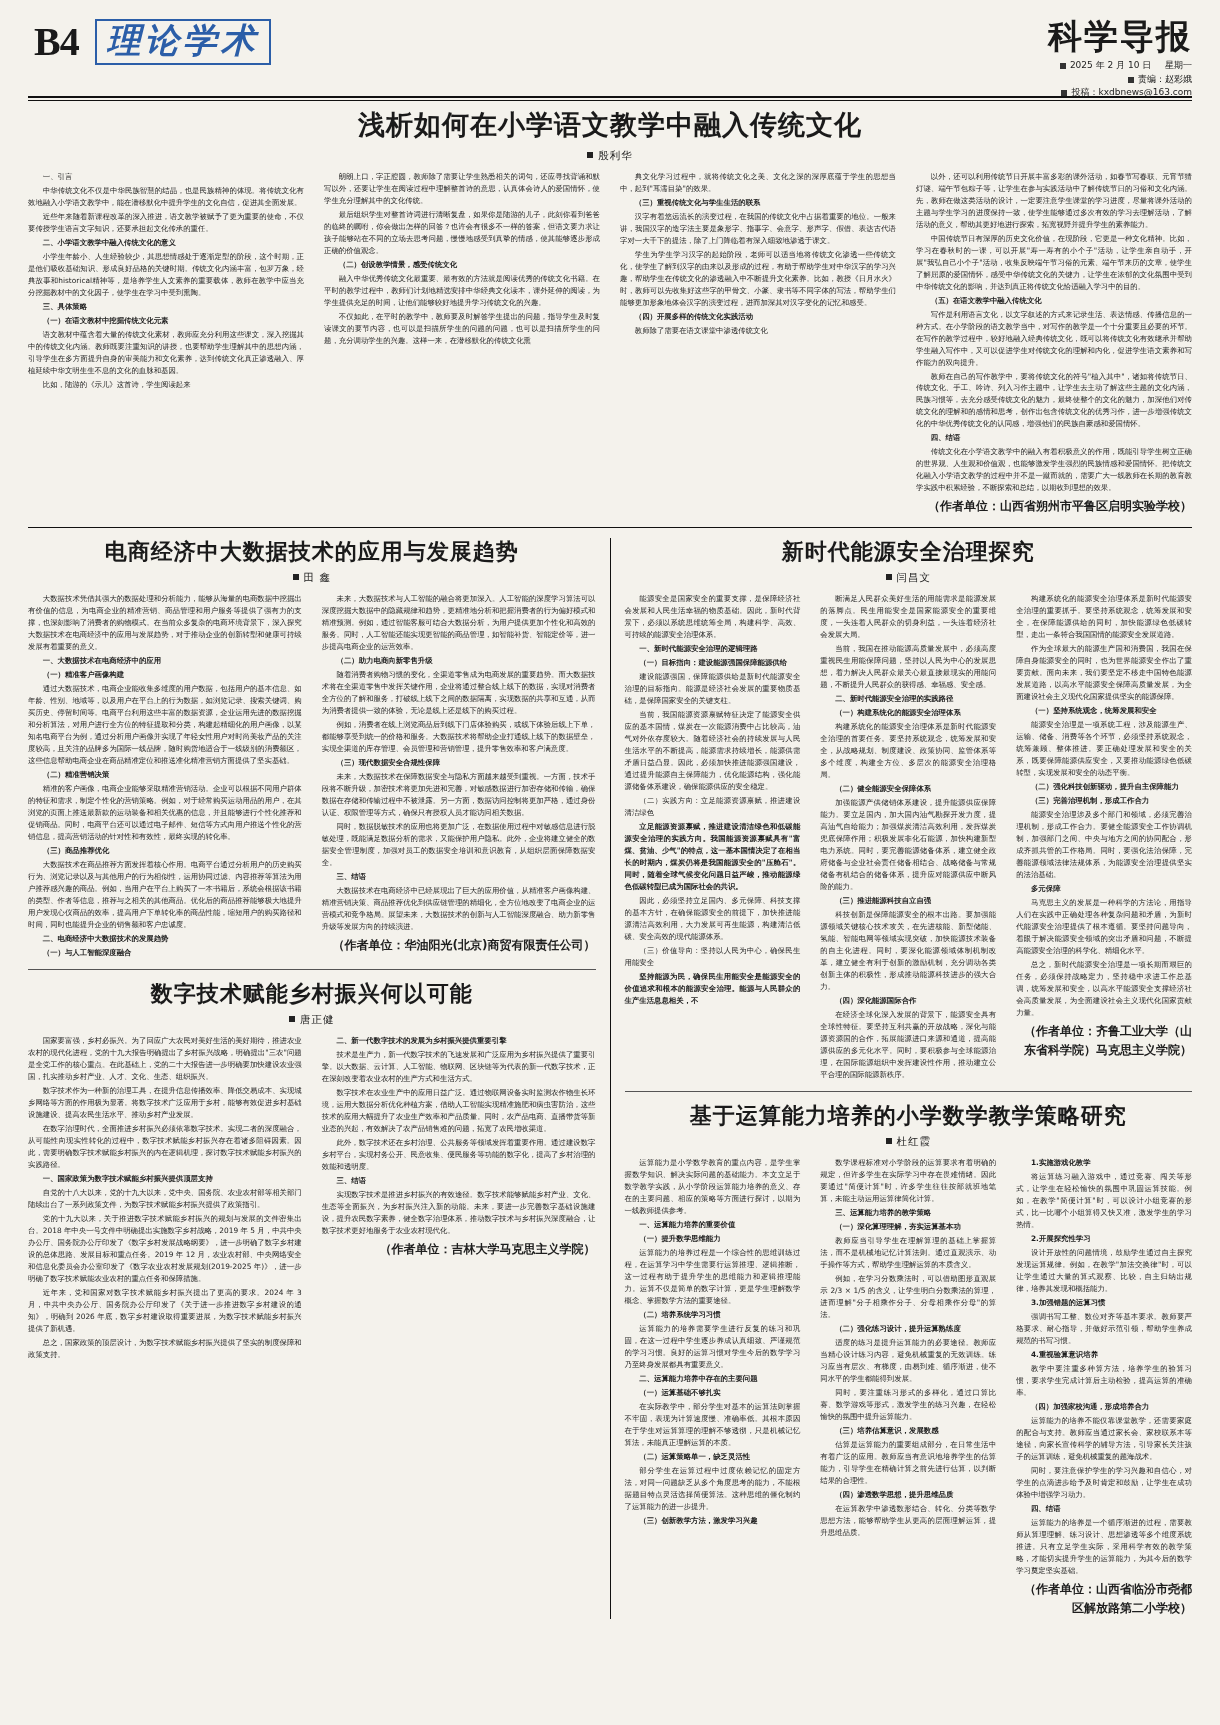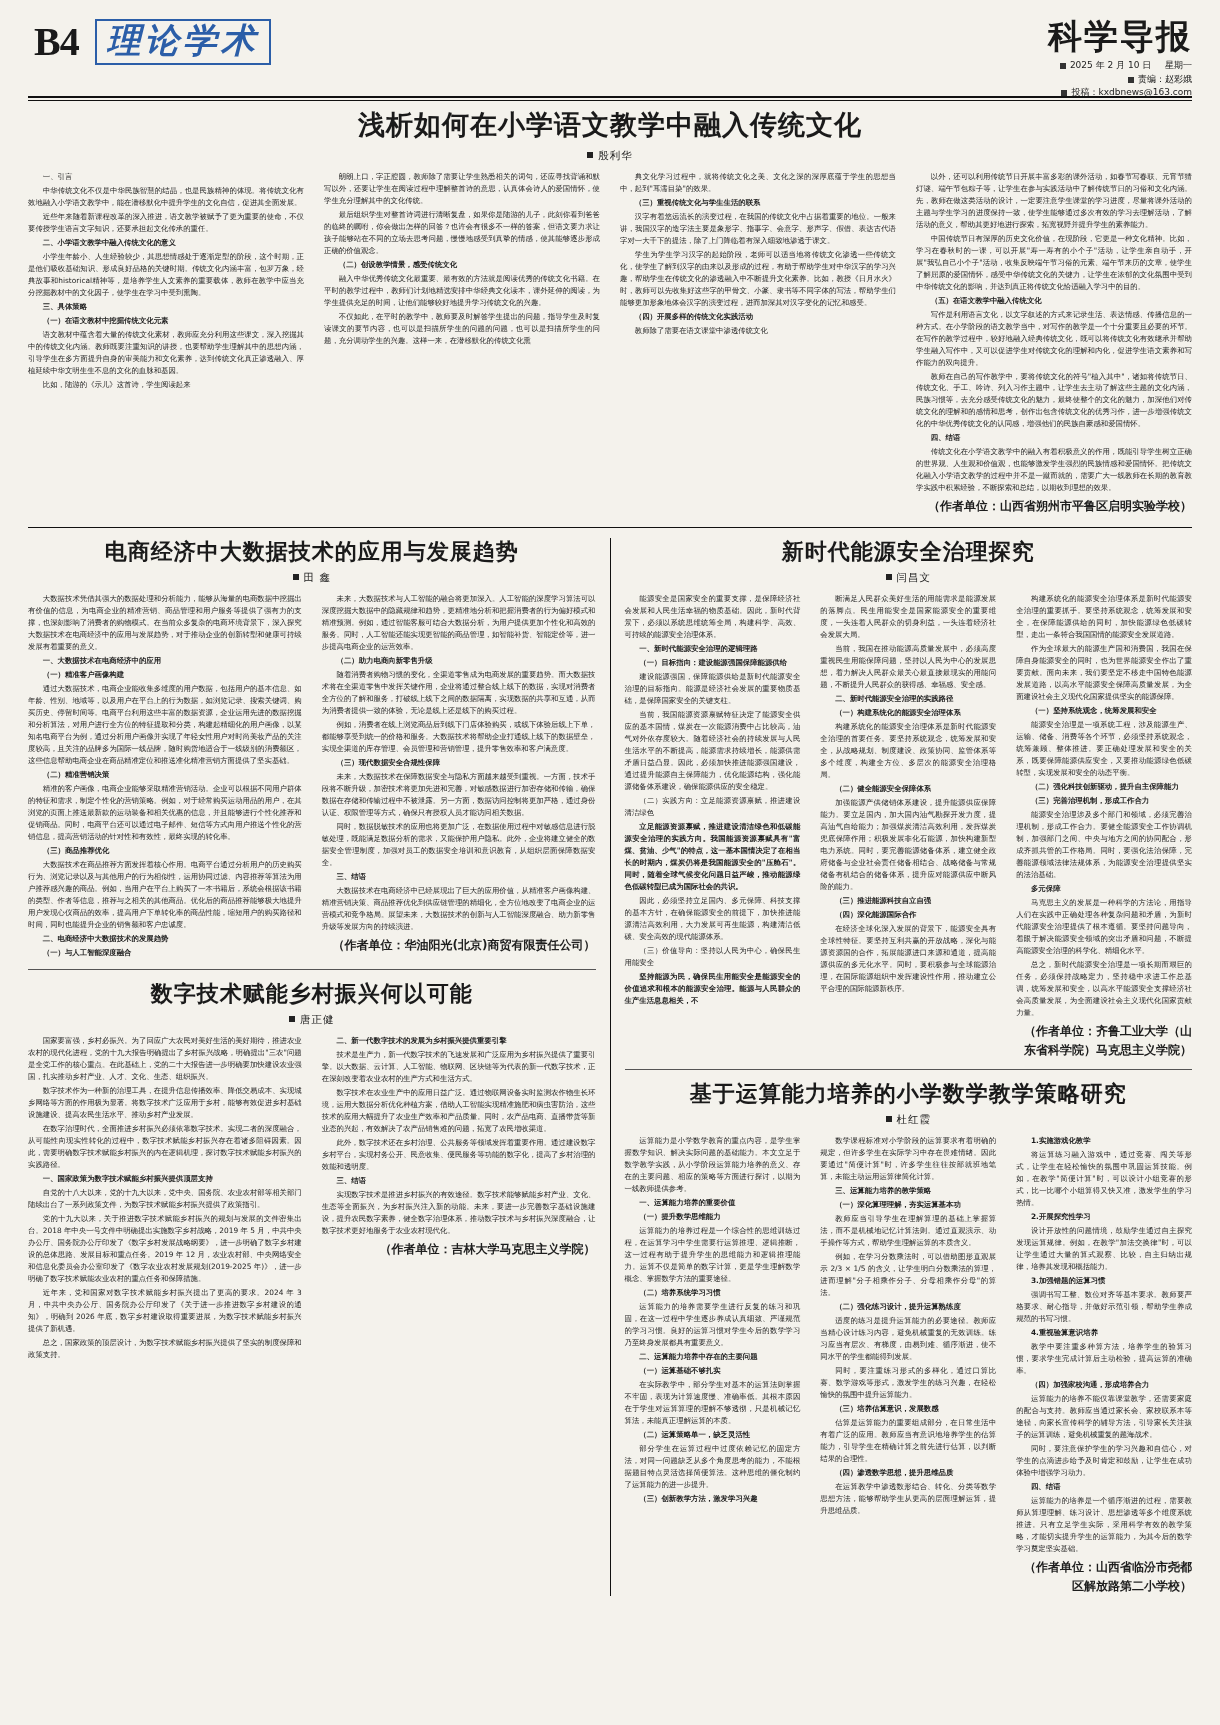--- a/index.html
+++ b/index.html
@@ -214,20 +214,21 @@
           </div>
           <div class="col">
             <p>断满足人民群众美好生活的用能需求是能源发展的落脚点。民生用能安全是国家能源安全的重要维度，一头连着人民群众的切身利益，一头连着经济社会发展大局。</p>
             <p>当前，我国在推动能源高质量发展中，必须高度重视民生用能保障问题，坚持以人民为中心的发展思想，着力解决人民群众最关心最直接最现实的用能问题，不断提升人民群众的获得感、幸福感、安全感。</p>
             <p class="h">二、新时代能源安全治理的实践路径</p>
             <p class="h">（一）构建系统化的能源安全治理体系</p>
             <p>构建系统化的能源安全治理体系是新时代能源安全治理的首要任务。要坚持系统观念，统筹发展和安全，从战略规划、制度建设、政策协同、监管体系等多个维度，构建全方位、多层次的能源安全治理格局。</p>
             <p class="h">（二）健全能源安全保障体系</p>
             <p>加强能源产供储销体系建设，提升能源供应保障能力。要立足国内，加大国内油气勘探开发力度，提高油气自给能力；加强煤炭清洁高效利用，发挥煤炭兜底保障作用；积极发展非化石能源，加快构建新型电力系统。同时，要完善能源储备体系，建立健全政府储备与企业社会责任储备相结合、战略储备与常规储备有机结合的储备体系，提升应对能源供应中断风险的能力。</p>
             <p class="h">（三）推进能源科技自立自强</p>
+            <p>科技创新是保障能源安全的根本出路。要加强能源领域关键核心技术攻关，在先进核能、新型储能、氢能、智能电网等领域实现突破，加快能源技术装备的自主化进程。同时，要深化能源领域体制机制改革，建立健全有利于创新的激励机制，充分调动各类创新主体的积极性，形成推动能源科技进步的强大合力。</p>
             <p class="h">（四）深化能源国际合作</p>
             <p>在经济全球化深入发展的背景下，能源安全具有全球性特征。要坚持互利共赢的开放战略，深化与能源资源国的合作，拓展能源进口来源和通道，提高能源供应的多元化水平。同时，要积极参与全球能源治理，在国际能源组织中发挥建设性作用，推动建立公平合理的国际能源新秩序。</p>
           </div>
           <div class="col">
             <p>构建系统化的能源安全治理体系是新时代能源安全治理的重要抓手。要坚持系统观念，统筹发展和安全，在保障能源供给的同时，加快能源绿色低碳转型，走出一条符合我国国情的能源安全发展道路。</p>
             <p>作为全球最大的能源生产国和消费国，我国在保障自身能源安全的同时，也为世界能源安全作出了重要贡献。面向未来，我们要坚定不移走中国特色能源发展道路，以高水平能源安全保障高质量发展，为全面建设社会主义现代化国家提供坚实的能源保障。</p>
             <p class="h">（一）坚持系统观念，统筹发展和安全</p>
             <p>能源安全治理是一项系统工程，涉及能源生产、运输、储备、消费等各个环节，必须坚持系统观念，统筹兼顾、整体推进。要正确处理发展和安全的关系，既要保障能源供应安全，又要推动能源绿色低碳转型，实现发展和安全的动态平衡。</p>
             <p class="h">（二）强化科技创新驱动，提升自主保障能力</p>
             <p class="h">（三）完善治理机制，形成工作合力</p>

